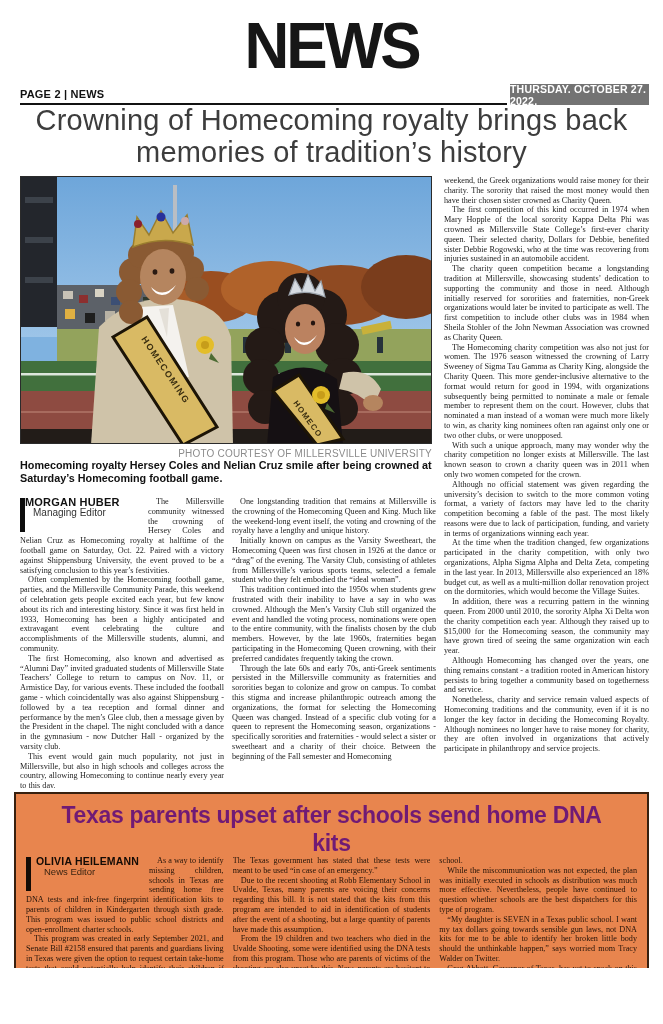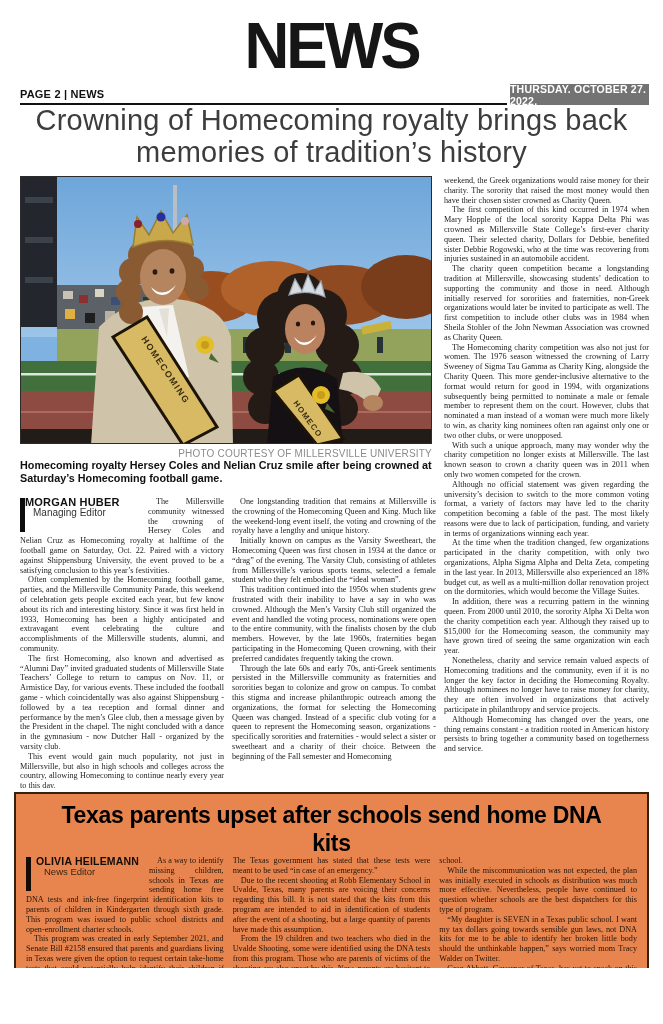--- a/index.html
+++ b/index.html
@@ -46,21 +46,21 @@
             font-family:"Liberation Sans", sans-serif; }
   .byline-bar { width:5px; height:34px; background:#0d0d0d; flex:none; }
   .byline-name { font-weight:700; font-size:11px; letter-spacing:0.2px; color:#111; }
   .byline-role { font-size:10px; color:#333; padding-left:8px; }
 
   
   .orangebox { position:absolute; top:792px; left:14px; width:635px; height:186px;
                background:#e8854e; border:2.5px solid #38200f; }
   .orange-headline { margin:8px auto 4px auto; width:580px; text-align:center;
                      font-family:"Liberation Sans", sans-serif; font-weight:800; font-size:23px;
-                     line-height:1.2; color:#000000; letter-spacing:-0.3px; }
+                     line-height:1.2; color:#701a75; letter-spacing:-0.3px; }
   .orange-cols { position:absolute; top:62px; left:10px; width:611px; height:116px;
                  display:flex; gap:9px; }
   .ocol { width:198px; height:116px; font-size:8.2px; line-height:9.8px; text-align:justify;
           color:#231309; overflow:hidden; }
   .ocol p { text-indent:8px; }
   .ocol.cont p:first-child { text-indent:0; }
   .obyline { float:left; width:118px; margin:1px 5px 2px 0; display:flex; gap:5px;
              font-family:"Liberation Sans", sans-serif; }
   .obyline .byline-bar { background:#140b05; }
   .obyline .byline-name { font-size:10.5px; color:#140b05; }
@@ -236,38 +236,38 @@
         <p>The Millersville community witnessed the crowning of Hersey Coles and Nelian Cruz as Homecoming royalty at halftime of the football game on Saturday, Oct. 22. Paired with a victory against Shippensburg University, the event proved to be a satisfying conclusion to this year’s festivities.</p>
         <p>Often complemented by the Homecoming football game, parties, and the Millersville Community Parade, this weekend of celebration gets people excited each year, but few know about its rich and interesting history. Since it was first held in 1933, Homecoming has been a highly anticipated and extravagant event celebrating the culture and accomplishments of the Millersville students, alumni, and community.</p>
         <p>The first Homecoming, also known and advertised as “Alumni Day” invited graduated students of Millersville State Teachers’ College to return to campus on Nov. 11, or Armistice Day, for various events. These included the football game - which coincidentally was also against Shippensburg - followed by a tea reception and formal dinner and performance by the men’s Glee club, then a message given by the President in the chapel. The night concluded with a dance in the gymnasium - now Dutcher Hall - organized by the varsity club.</p>
         <p>This event would gain much popularity, not just in Millersville, but also in high schools and colleges across the country, allowing Homecoming to continue nearly every year to this day.</p>
       </div>
   </div>
 
   <div class="bodycol col2">
     <div>
         <p>One longstanding tradition that remains at Millersville is the crowning of the Homecoming Queen and King. Much like the weekend-long event itself, the voting and crowning of the royalty have a lengthy and unique history.</p>
-        <p>Initially known on campus as the Varsity Sweetheart, the Homecoming Queen was first chosen in 1934 at the dance or “drag” of the evening. The Varsity Club, consisting of athletes from Millersville’s various sports teams, selected a female student who they felt embodied the “ideal woman”.</p>
+        <p>Initially known on campus as the Varsity Sweetheart, the Homecoming Queen was first chosen in 1926 at the dance or “drag” of the evening. The Varsity Club, consisting of athletes from Millersville’s various sports teams, selected a female student who they felt embodied the “ideal woman”.</p>
         <p>This tradition continued into the 1950s when students grew frustrated with their inability to have a say in who was crowned. Although the Men’s Varsity Club still organized the event and handled the voting process, nominations were open to the entire community, with the finalists chosen by the club members. However, by the late 1960s, fraternities began participating in the Homecoming Queen crowning, with their preferred candidates frequently taking the crown.</p>
         <p>Through the late 60s and early 70s, anti-Greek sentiments persisted in the Millersville community as fraternities and sororities began to colonize and grow on campus. To combat this stigma and increase philanthropic outreach among the organizations, the format for selecting the Homecoming Queen was changed. Instead of a specific club voting for a queen to represent the Homecoming season, organizations - specifically sororities and fraternities - would select a sister or sweetheart and a charity of their choice. Between the beginning of the Fall semester and Homecoming</p>
       </div>
   </div>
 
   <div class="bodycol col3 cont">
     <div class="cont">
         <p>weekend, the Greek organizations would raise money for their charity. The sorority that raised the most money would then have their chosen sister crowned as Charity Queen.</p>
         <p>The first competition of this kind occurred in 1974 when Mary Hopple of the local sorority Kappa Delta Phi was crowned as Millersville State College’s first-ever charity queen. Their selected charity, Dollars for Debbie, benefited sister Debbie Rogowski, who at the time was recovering from injuries sustained in an automobile accident.</p>
         <p>The charity queen competition became a longstanding tradition at Millersville, showcasing students’ dedication to supporting the community and those in need. Although initially reserved for sororities and fraternities, non-Greek organizations would later be invited to participate as well. The first competition to include other clubs was in 1984 when Sheila Stohler of the John Newman Association was crowned as Charity Queen.</p>
         <p>The Homecoming charity competition was also not just for women. The 1976 season witnessed the crowning of Larry Sweeney of Sigma Tau Gamma as Charity King, alongside the Charity Queen. This more gender-inclusive alternative to the format would return for good in 1994, with organizations subsequently being permitted to nominate a male or female member to represent them on the court. However, clubs that nominated a man instead of a woman were much more likely to win, as charity king nominees often ran against only one or two other clubs, or were unopposed.</p>
         <p>With such a unique approach, many may wonder why the charity competition no longer exists at Millersville. The last known season to crown a charity queen was in 2011 when only two women competed for the crown.</p>
         <p>Although no official statement was given regarding the university’s decision to switch to the more common voting format, a variety of factors may have led to the charity competition becoming a fable of the past. The most likely reasons were due to lack of participation, funding, and variety in terms of organizations winning each year.</p>
         <p>At the time when the tradition changed, few organizations participated in the charity competition, with only two organizations, Alpha Sigma Alpha and Delta Zeta, competing in the last year. In 2013, Millersville also experienced an 18% budget cut, as well as a multi-million dollar renovation project on the dormitories, which would become the Village Suites.</p>
         <p>In addition, there was a recurring pattern in the winning queen. From 2000 until 2010, the sorority Alpha Xi Delta won the charity competition each year. Although they raised up to $15,000 for the Homecoming season, the community may have grown tired of seeing the same organization win each year.</p>
+        <p>Although Homecoming has changed over the years, one thing remains constant - a tradition rooted in American history persists to bring together a community based on togetherness and service.</p>
         <p>Nonetheless, charity and service remain valued aspects of Homecoming traditions and the community, even if it is no longer the key factor in deciding the Homecoming Royalty. Although nominees no longer have to raise money for charity, they are often involved in organizations that actively participate in philanthropy and service projects.</p>
-        <p>Although Homecoming has changed over the years, one thing remains constant - a tradition rooted in American history persists to bring together a community based on togetherness and service.</p>
       </div>
   </div>
 
   <div class="orangebox">
     <div class="orange-headline">Texas parents upset after schools send home DNA kits</div>
     <div class="orange-cols">
       <div class="ocol">
         <div class="obyline byline">
           <div class="byline-bar"></div>
           <div>

